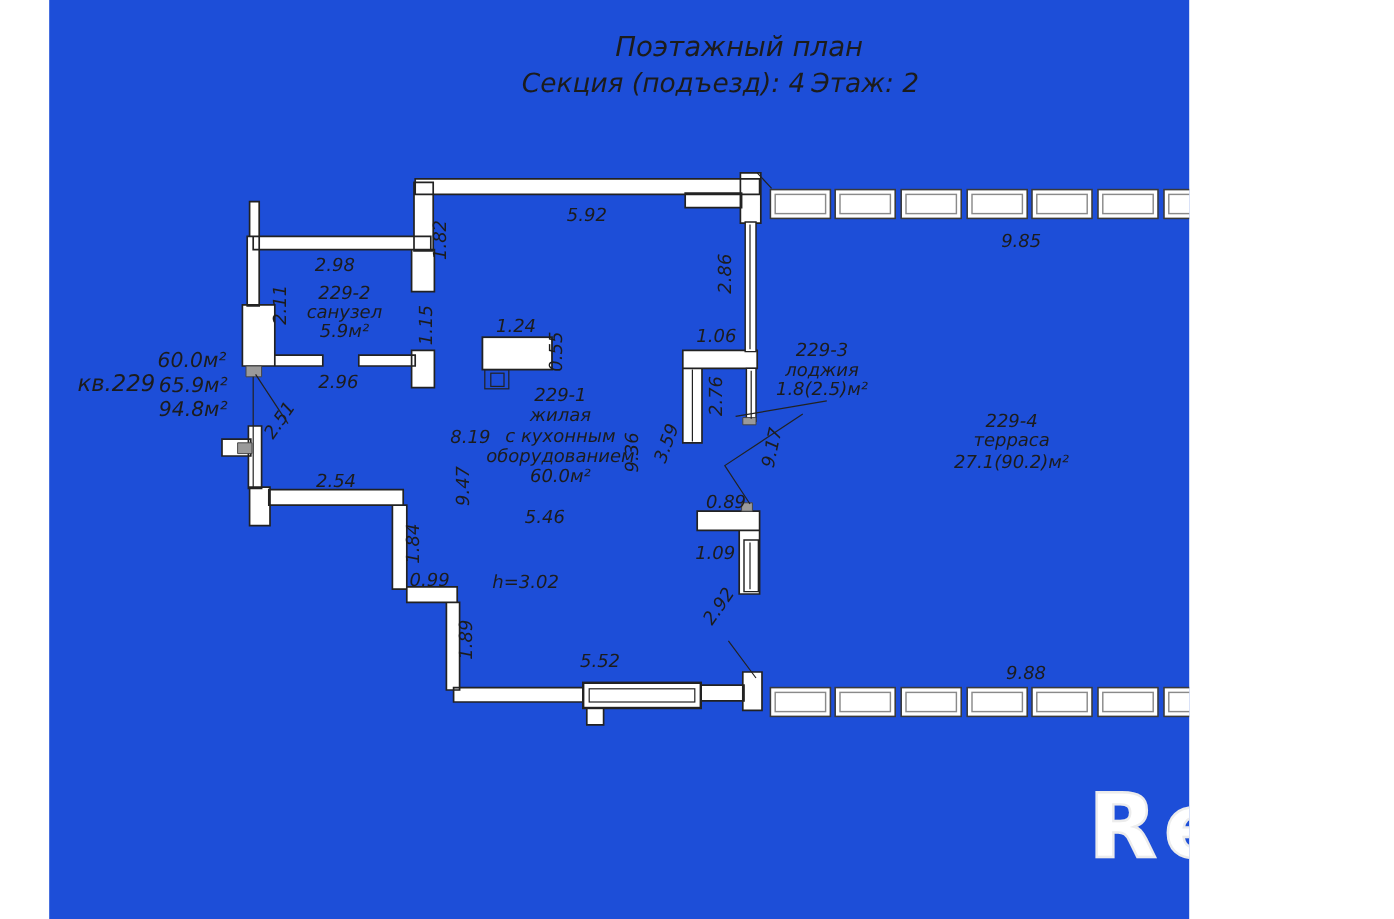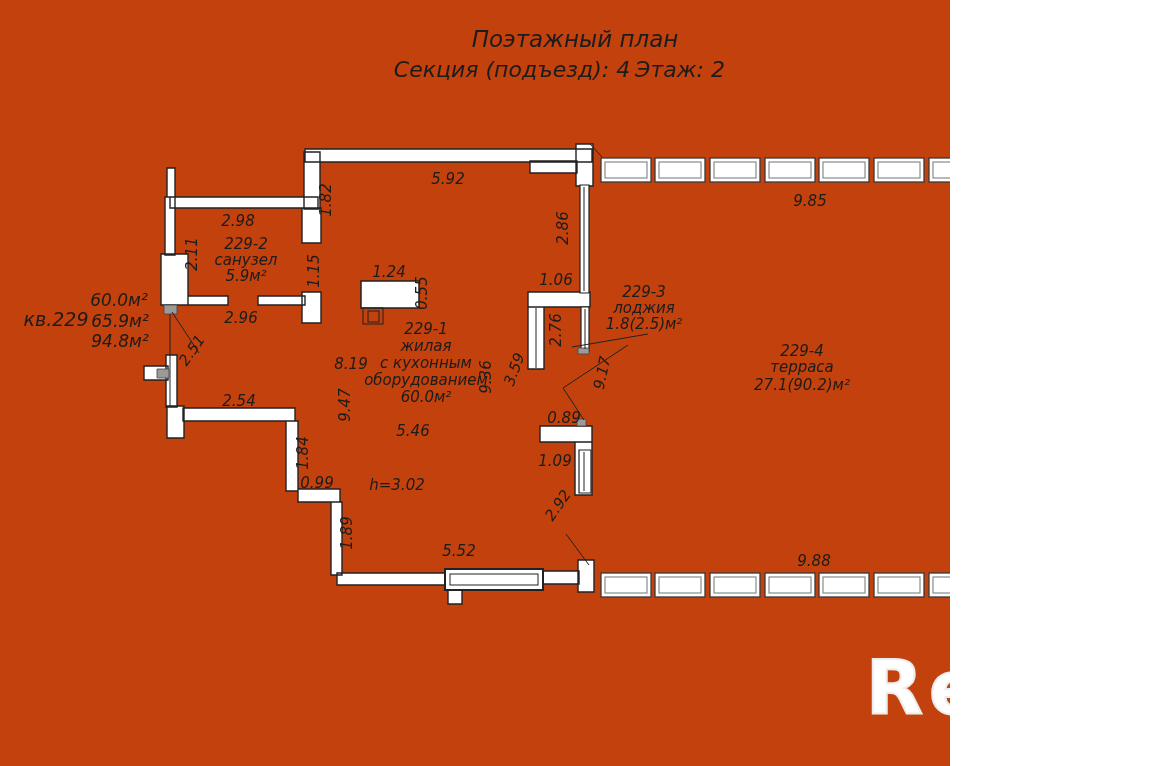--- a/index.html
+++ b/index.html
@@ -1,21 +1,22 @@
 <!DOCTYPE html>
 <html><head>
 <meta charset="utf-8">
 <style>
   html,body{margin:0;padding:0;background:#ffffff;}
   .canvas{
     position:relative;
     width:950px;height:766px;
-    background:#c2410c;
+    background:#1d4ed8;
     font-family:"DejaVu Sans",sans-serif;
     overflow:hidden;
+    margin-left:41px;
   }
   svg{position:absolute;left:0;top:0;}
   text{font-family:"DejaVu Sans",sans-serif;font-style:italic;fill:#1c1c1c;}
   .t-title{font-size:23px;}
   .t-sub{font-size:22px;}
   .t-dim{font-size:15px;}
   .t-room{font-size:15px;}
   .t-apt{font-size:19px;}
   .t-area{font-size:17px;}
   .t-h{font-size:15px;}

